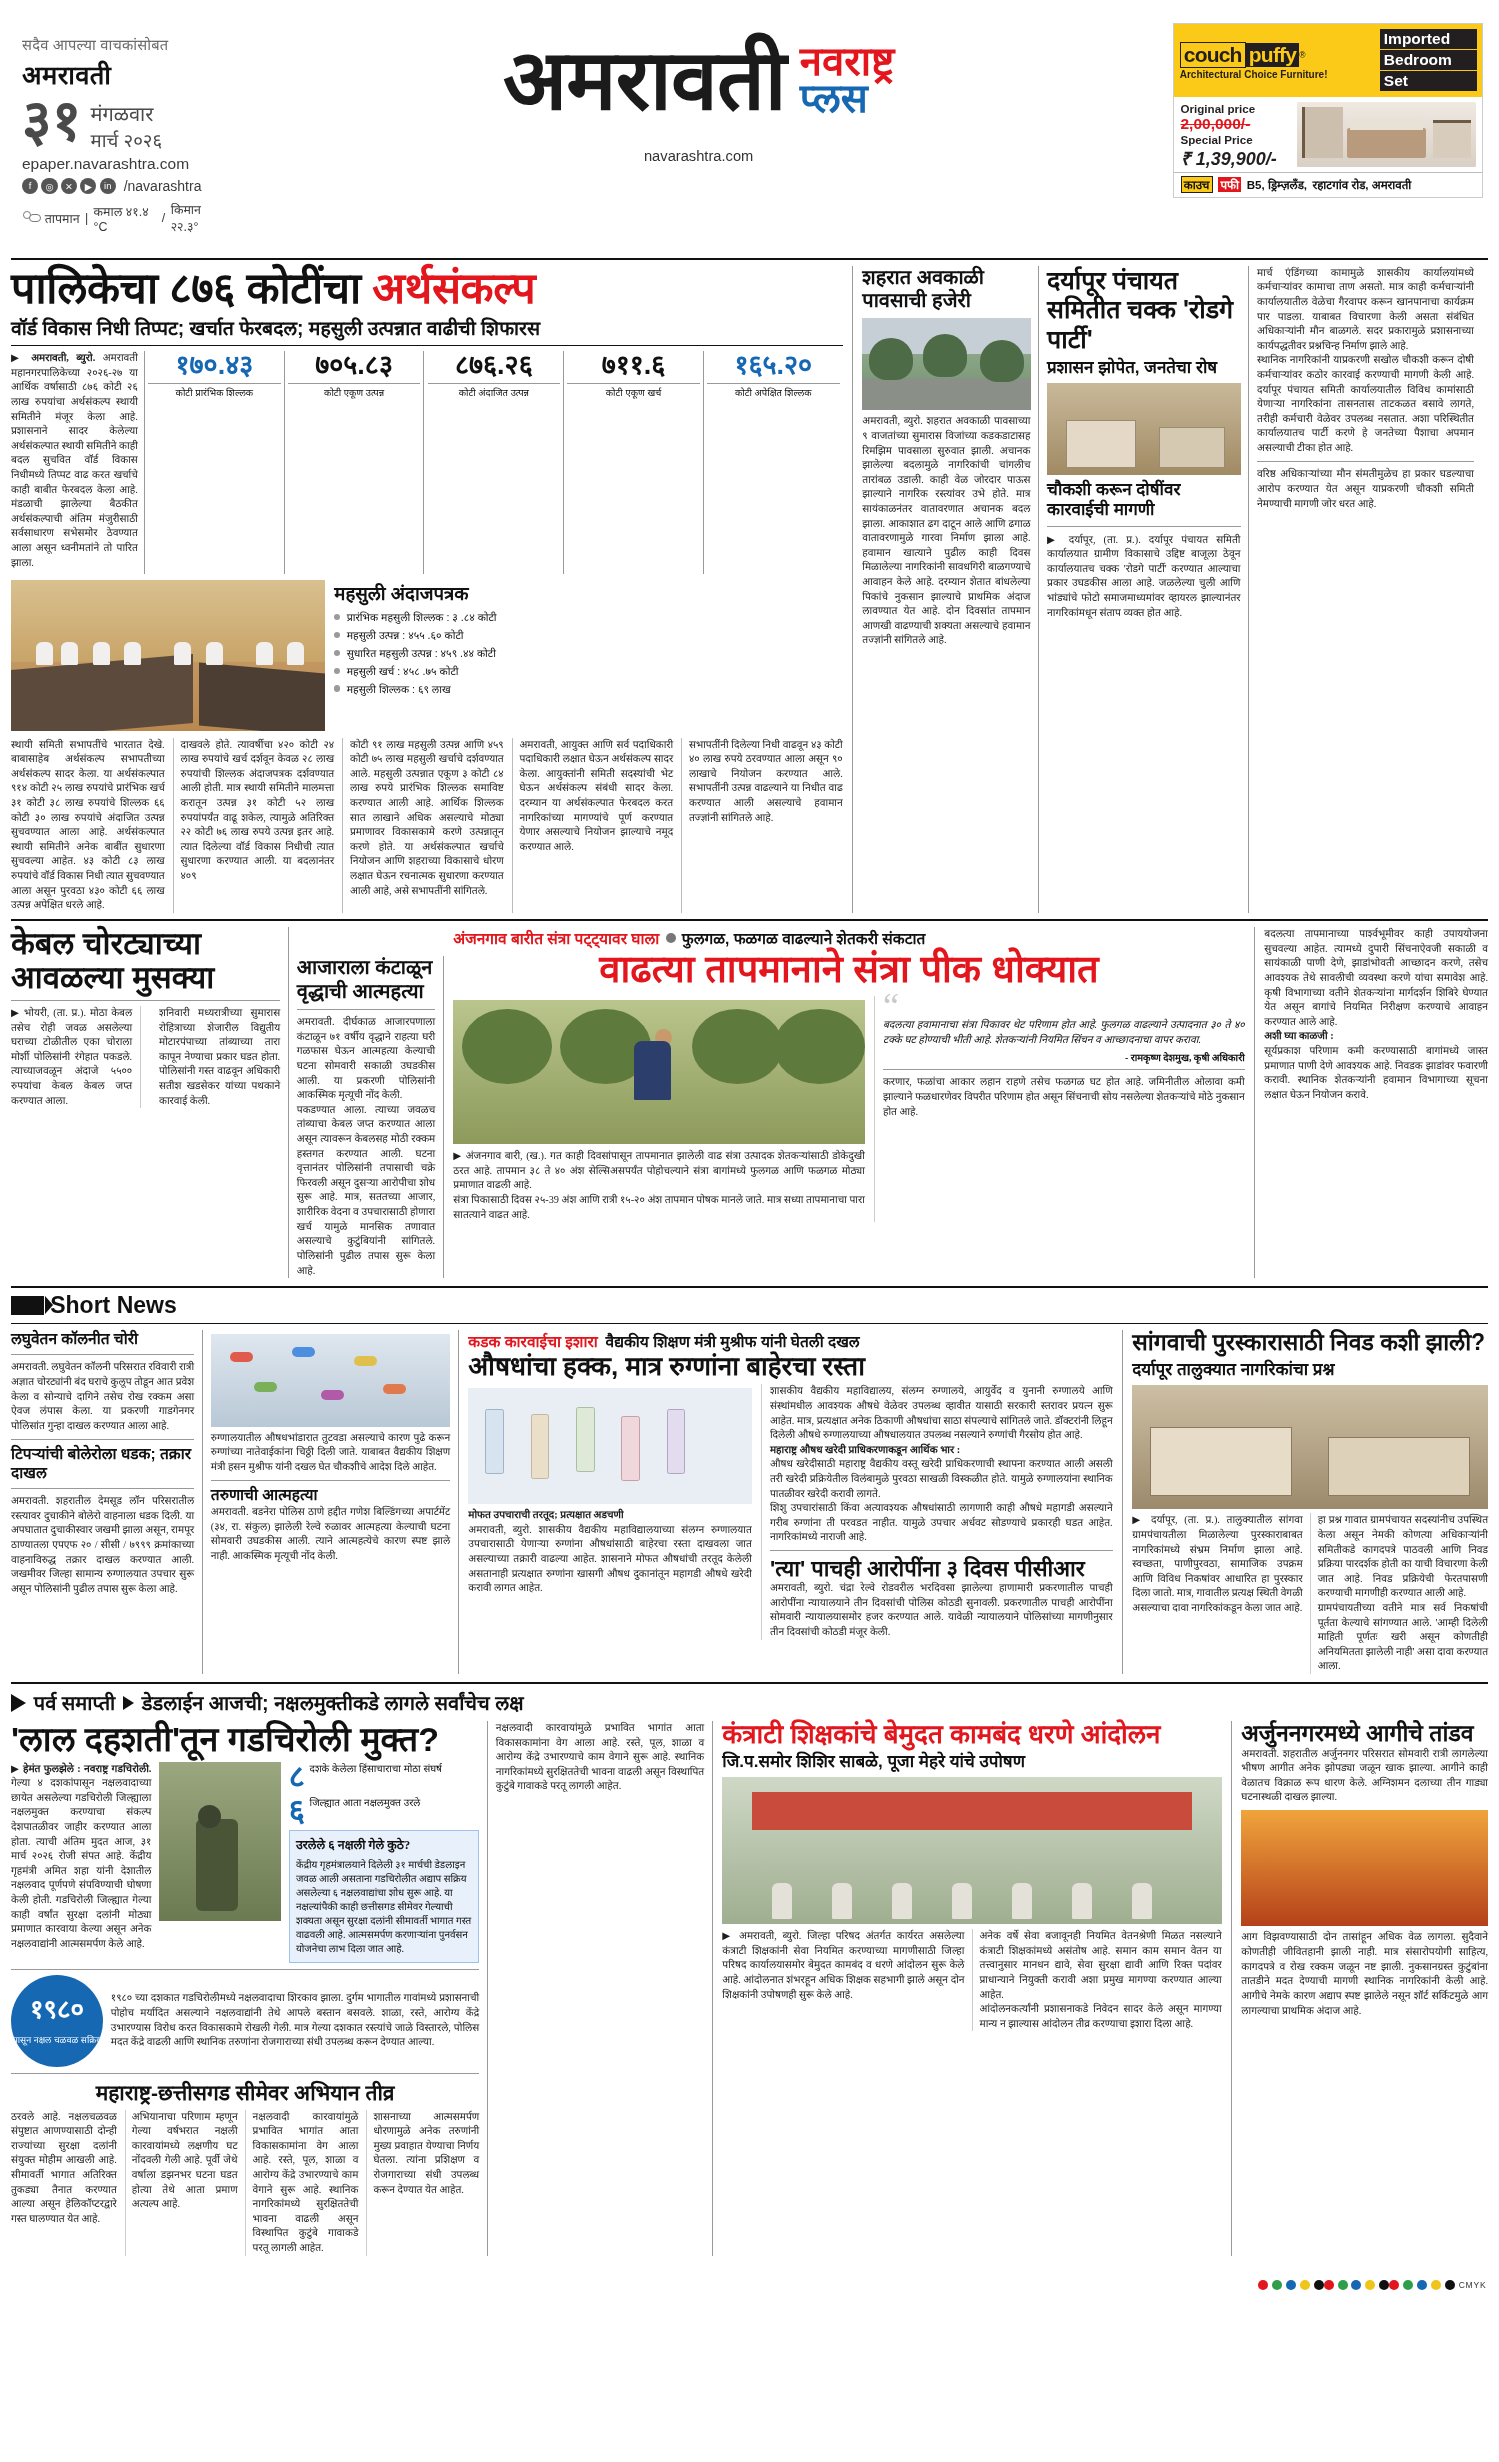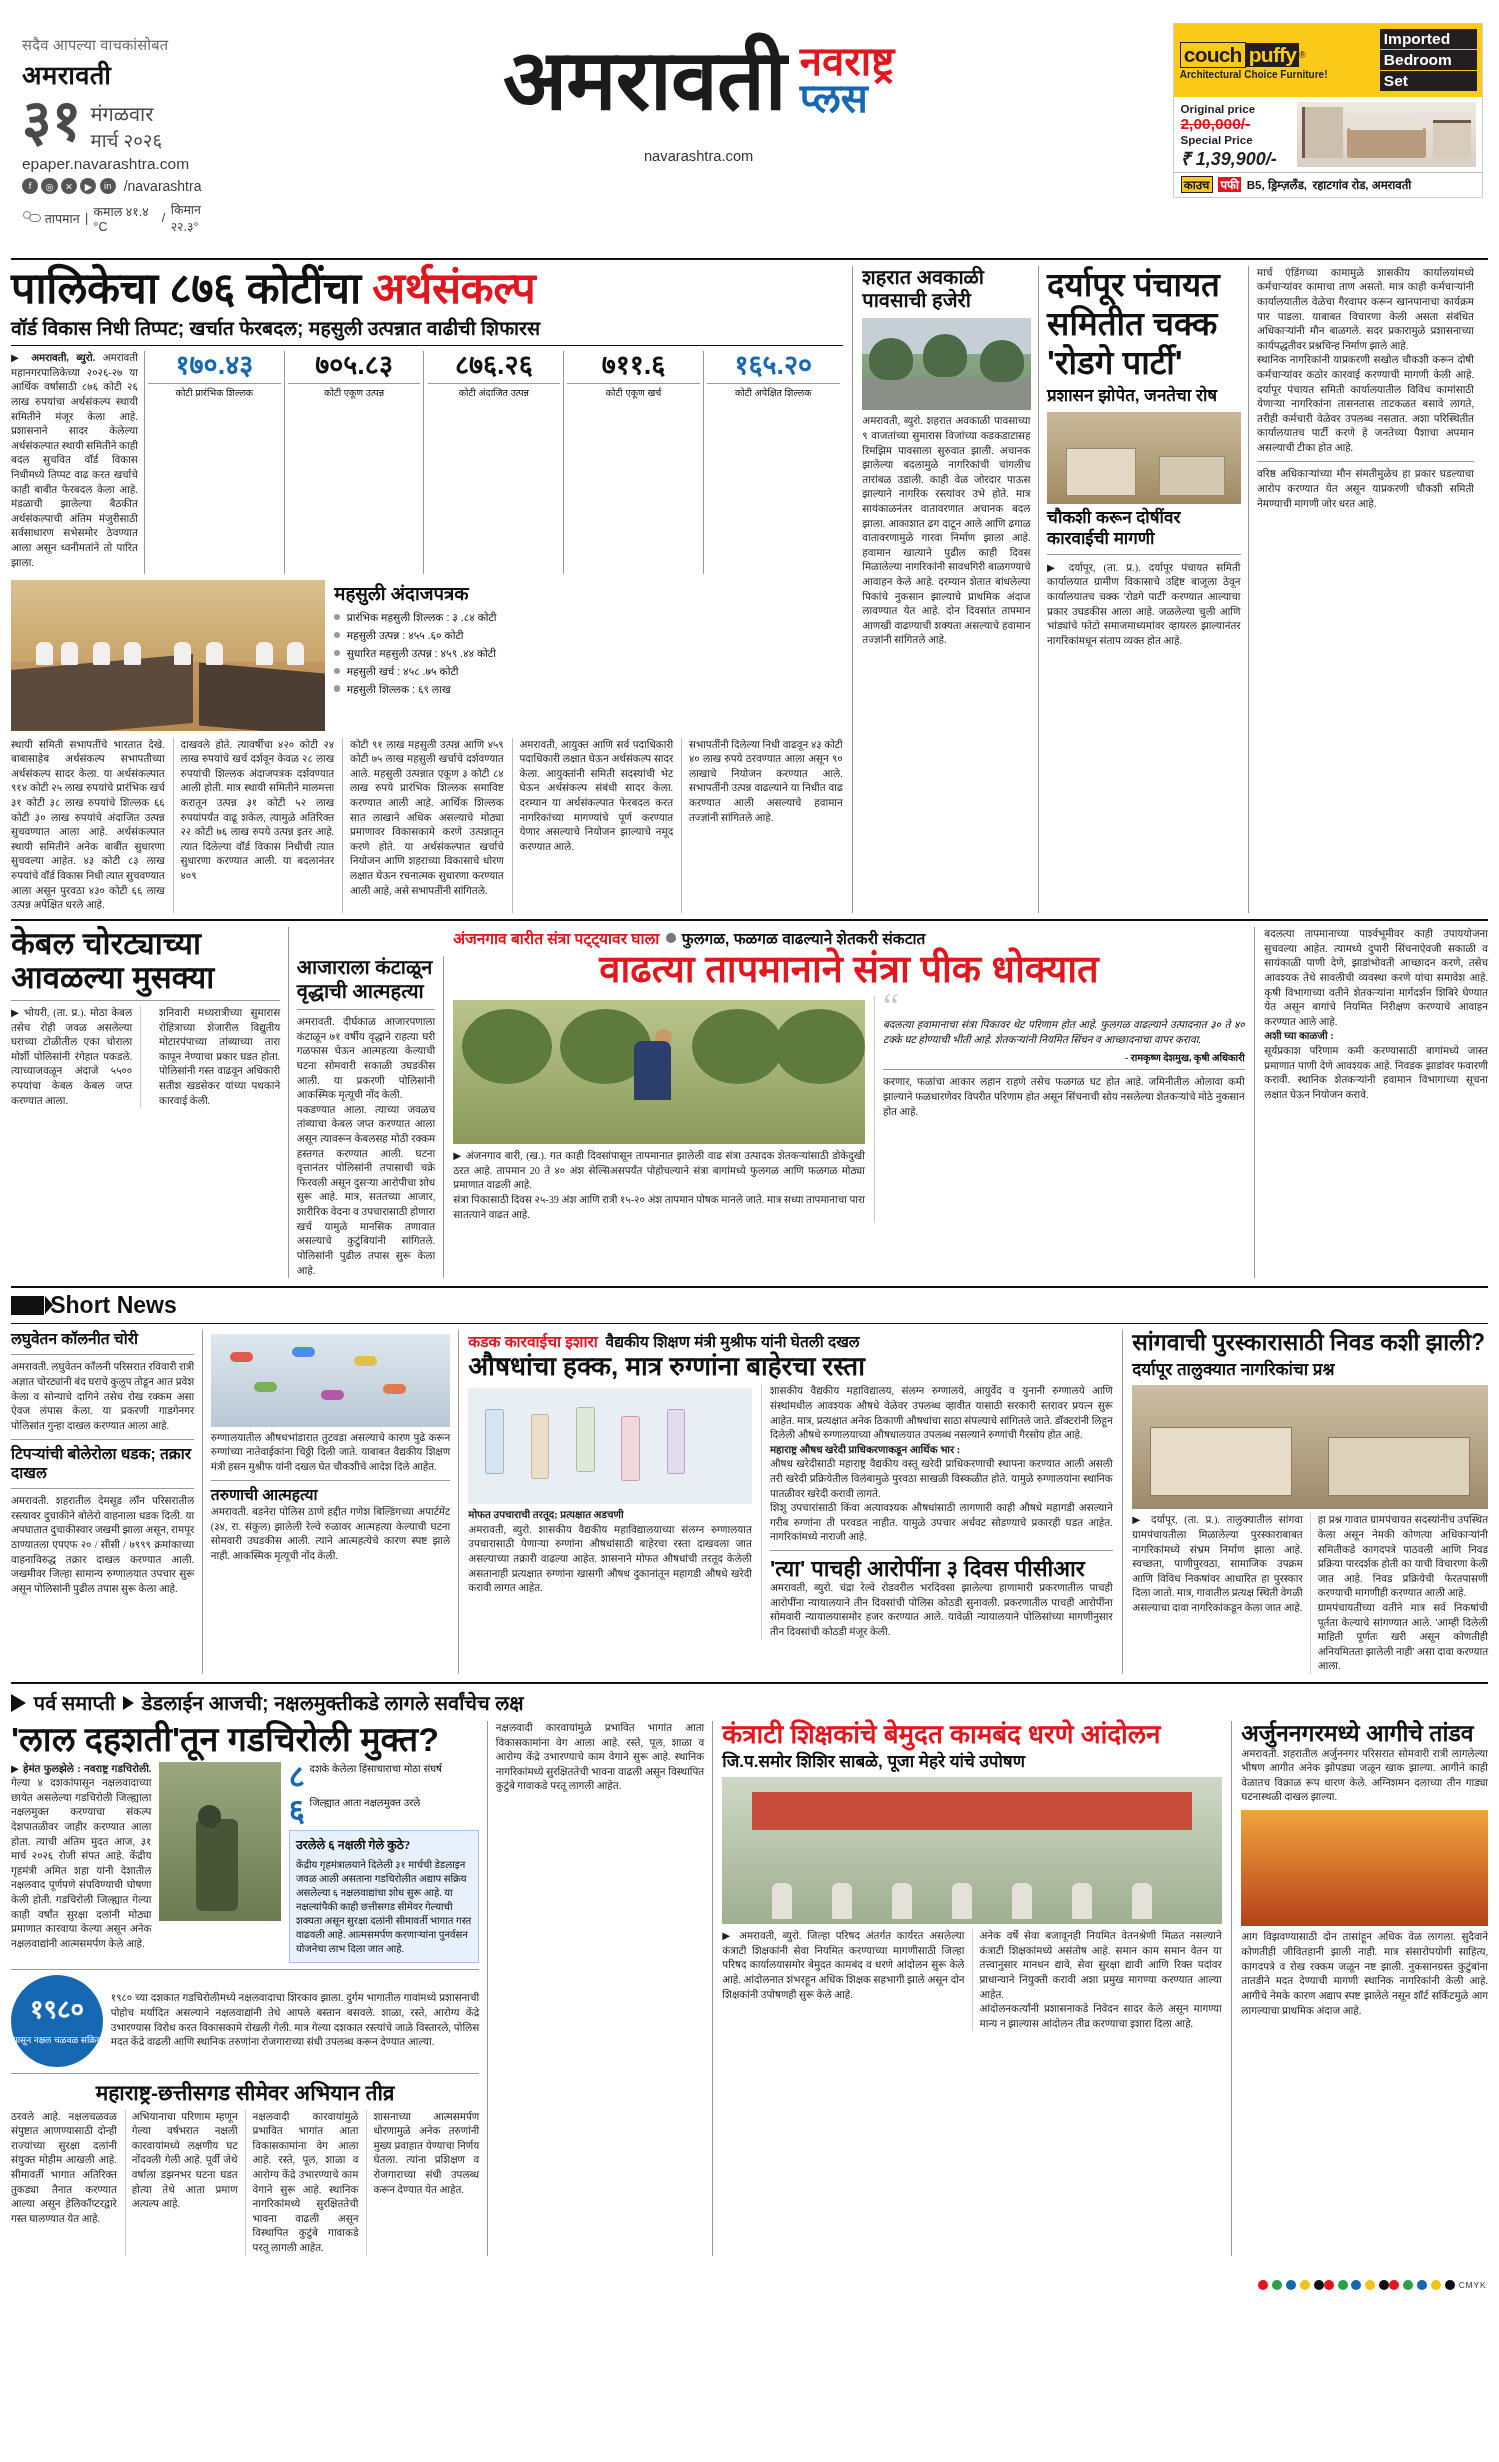--- a/index.html
+++ b/index.html
@@ -107,21 +107,21 @@
   .lead-cols { display:flex; gap:7.8px; margin-top:6.2px; }
   .lead-cols > div { flex:1; }
   .lead-cols > div + div { border-left:0.8px solid #bbb; padding-left:7px; }
 
   
   .rail { width:621px; display:flex; padding-left:9.3px; }
   .rail-a { width:177px; padding-right:7.8px; border-right:0.8px solid #999; }
   .rail-b { width:210px; padding:0 7.8px; border-right:0.8px solid #999; }
   .rail-c { flex:1; padding-left:7.8px; }
   .rail-h { font-size:20px; font-weight:bold; line-height:1.18; font-family:"Liberation Sans",sans-serif; }
-  .rail-h.big { font-size:33px; }
+  .rail-h.big { font-size:25px; }
   .rail-sub { font-size:17px; font-weight:bold; margin-top:3.9px; line-height:1.2; font-family:"Liberation Sans",sans-serif;}
   .photo { background:linear-gradient(#9fb89a,#6e8c6a); position:relative; overflow:hidden; margin:4.7px 0; }
   .photo .road { position:absolute; left:0; bottom:0; width:100%; height:34%; background:#8a8f88; }
   .photo .sky { position:absolute; left:0; top:0; width:100%; height:40%; background:#c6cfd6; }
   .photo .tree { position:absolute; width:26%; height:46%; background:#4e6b48; border-radius:50% 50% 40% 40%; }
   .photo-b { background:linear-gradient(#c9b99a,#a08a63); }
   .photo-b .bldg { position:absolute; left:10%; bottom:8%; width:36%; height:52%; background:#e3d9c6; border:0.8px solid #9b8b72;}
   .photo-b .bldg2 { position:absolute; right:8%; bottom:8%; width:34%; height:44%; background:#d6c9b2; border:0.8px solid #9b8b72;}
 
   
@@ -420,21 +420,21 @@
       <div style="display:flex; gap:9.3px; margin-top:4.7px;">
         <div style="width:52%">
           <div class="orchard">
             <span class="tr" style="left:2%"></span>
               <span class="tr" style="left:26%"></span>
             <span class="tr" style="right:20%"></span>
               <span class="tr" style="right:0%"></span>
             <span class="head"></span>
               <span class="man"></span>
           </div>
-          <div class="col-text">▶ अंजनगाव बारी, (ख.). गत काही दिवसांपासून तापमानात झालेली वाढ संत्रा उत्पादक शेतकऱ्यांसाठी डोकेदुखी ठरत आहे. तापमान 20 ते ४० अंश सेल्सिअसपर्यंत पोहोचल्याने संत्रा बागांमध्ये फुलगळ आणि फळगळ मोठ्या प्रमाणात वाढली आहे.</div>
+          <div class="col-text">▶ अंजनगाव बारी, (ख.). गत काही दिवसांपासून तापमानात झालेली वाढ संत्रा उत्पादक शेतकऱ्यांसाठी डोकेदुखी ठरत आहे. तापमान ३८ ते ४० अंश सेल्सिअसपर्यंत पोहोचल्याने संत्रा बागांमध्ये फुलगळ आणि फळगळ मोठ्या प्रमाणात वाढली आहे.</div>
           <div class="col-text">संत्रा पिकासाठी दिवस २५-39 अंश आणि रात्री १५-२० अंश तापमान पोषक मानले जाते. मात्र सध्या तापमानाचा पारा सातत्याने वाढत आहे.</div>
         </div>
         <div style="flex:1; border-left:0.8px solid #ccc; padding-left:7.8px;">
           <div class="qmark">“</div>
           <div class="quote">बदलत्या हवामानाचा संत्रा पिकावर थेट परिणाम होत आहे. फुलगळ वाढल्याने उत्पादनात ३० ते ४० टक्के घट होण्याची भीती आहे. शेतकऱ्यांनी नियमित सिंचन व आच्छादनाचा वापर करावा.</div>
           <div class="attr">- रामकृष्ण देशमुख, कृषी अधिकारी</div>
           <div class="hr-l"></div>
           <div class="col-text">करणार, फळांचा आकार लहान राहणे तसेच फळगळ घट होत आहे. जमिनीतील ओलावा कमी झाल्याने फळधारणेवर विपरीत परिणाम होत असून सिंचनाची सोय नसलेल्या शेतकऱ्यांचे मोठे नुकसान होत आहे.</div>
         </div>
       </div>

